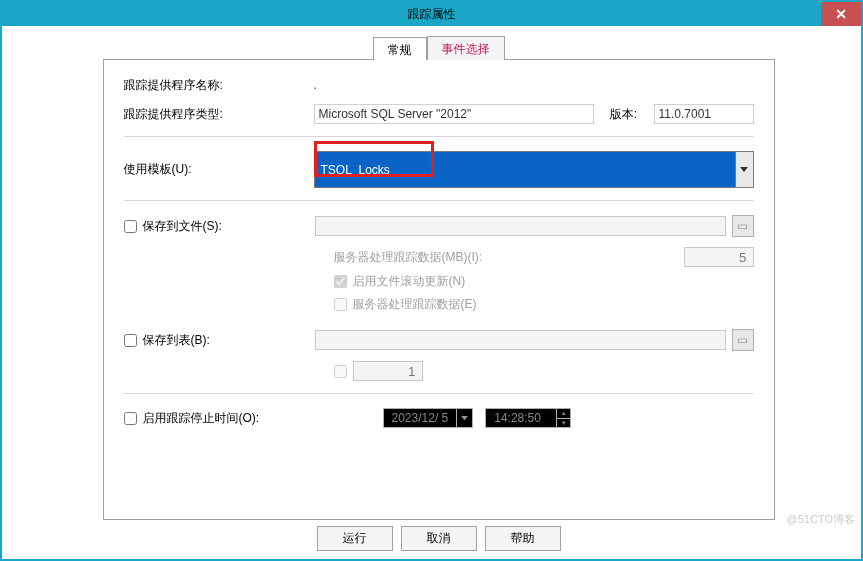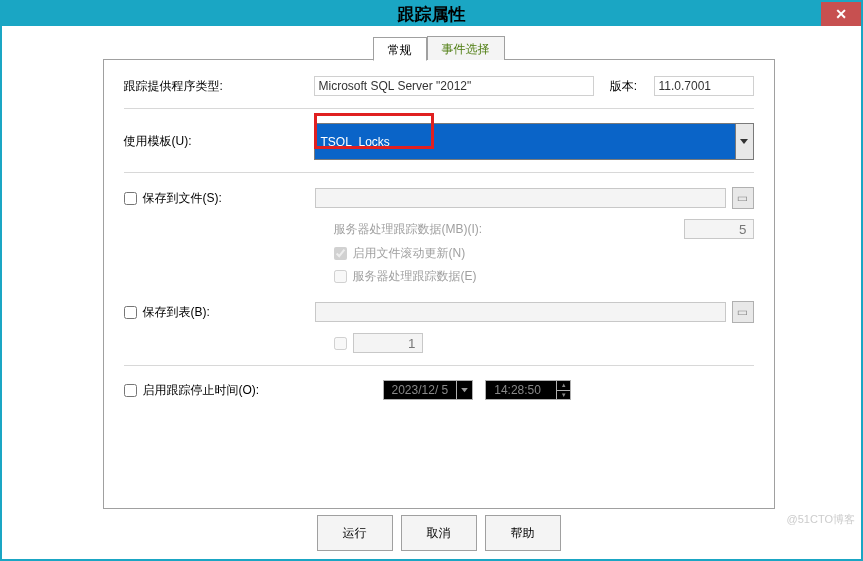--- a/index.html
+++ b/index.html
@@ -22,22 +22,21 @@
 .titlebar {
   height: 24px;
   background: #1aa6c4;
   display: flex;
   align-items: center;
   justify-content: center;
   position: relative;
 }
 .titlebar-text {
   color: #000;
-  font-size: 17px;
-  font-weight: bold;
+  font-size: 12px;
 }
 .close-btn {
   position: absolute;
   right: 0;
   top: 0;
   width: 40px;
   height: 24px;
   background: #c75050;
   color: #fff;
   display: flex;
@@ -58,21 +57,21 @@
   display: flex;
   height: 24px;
   position: relative;
   z-index: 2;
 }
 .tab {
   padding: 4px 14px;
   border: 1px solid #a0a0a0;
   border-bottom: none;
   background: #f4f4f4;
-  color: #4d7c0f;
+  color: #be185d;
   cursor: pointer;
   margin-right: 0;
 }
 .tab.active {
   background: #fff;
   color: #000;
   border-bottom: 1px solid #fff;
   position: relative;
   top: 1px;
 }
@@ -219,21 +218,21 @@
 }
 .spinner div:last-child { border-bottom: none; }
 .button-row {
   display: flex;
   justify-content: flex-end;
   gap: 8px;
   padding: 6px 10px 4px 10px;
 }
 .dlg-btn {
   min-width: 76px;
-  height: 36px;
+  height: 25px;
   border: 1px solid #a0a0a0;
   background: #f4f4f4;
   cursor: pointer;
   font-size: 12px;
 }
 .watermark {
   position: absolute;
   right: 8px;
   bottom: 34px;
   color: #ccc;
@@ -254,20 +253,24 @@
   <div class="content-area">
 
     <div class="tab-row">
       <div class="tab active">常规</div>
       <div class="tab">事件选择</div>
     </div>
 
     <div class="tab-body">
 
 
+      <div class="form-row">
+        <div class="form-label">跟踪提供程序名称:</div>
+        <div class="readonly-text" style="flex:1">.</div>
+      </div>
 
       <div class="form-row">
         <div class="form-label">跟踪提供程序类型:</div>
         <div class="text-display" style="width:280px">Microsoft SQL Server "2012"</div>
         <div style="width:60px; text-align:center">版本:</div>
         <div class="text-display" style="flex:1">11.0.7001</div>
       </div>
 
       <hr class="sep">
 

